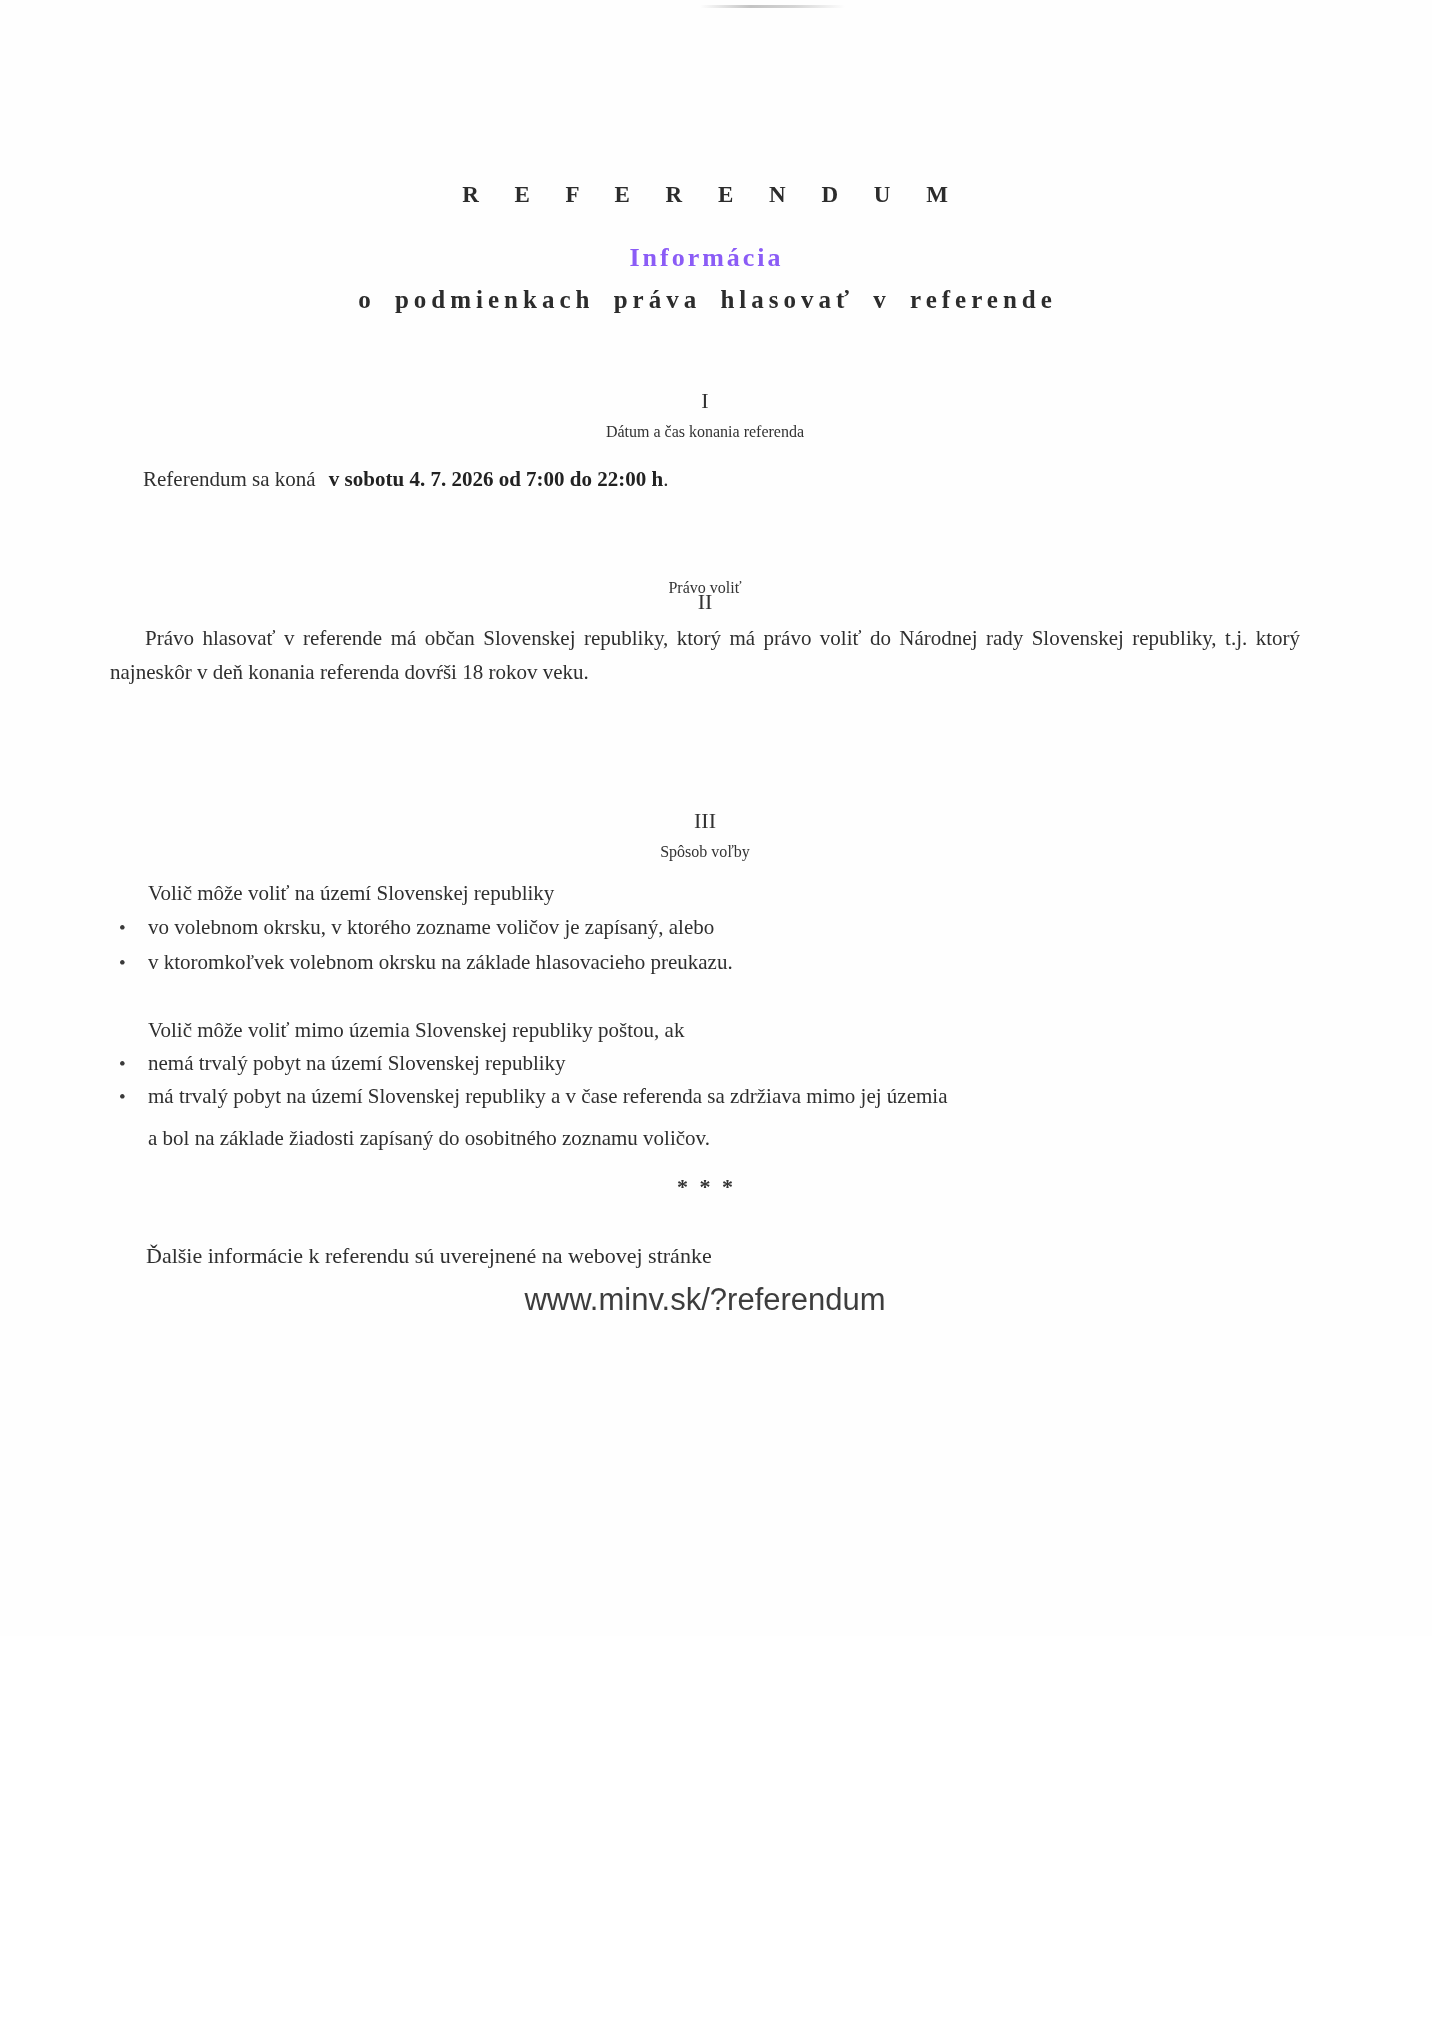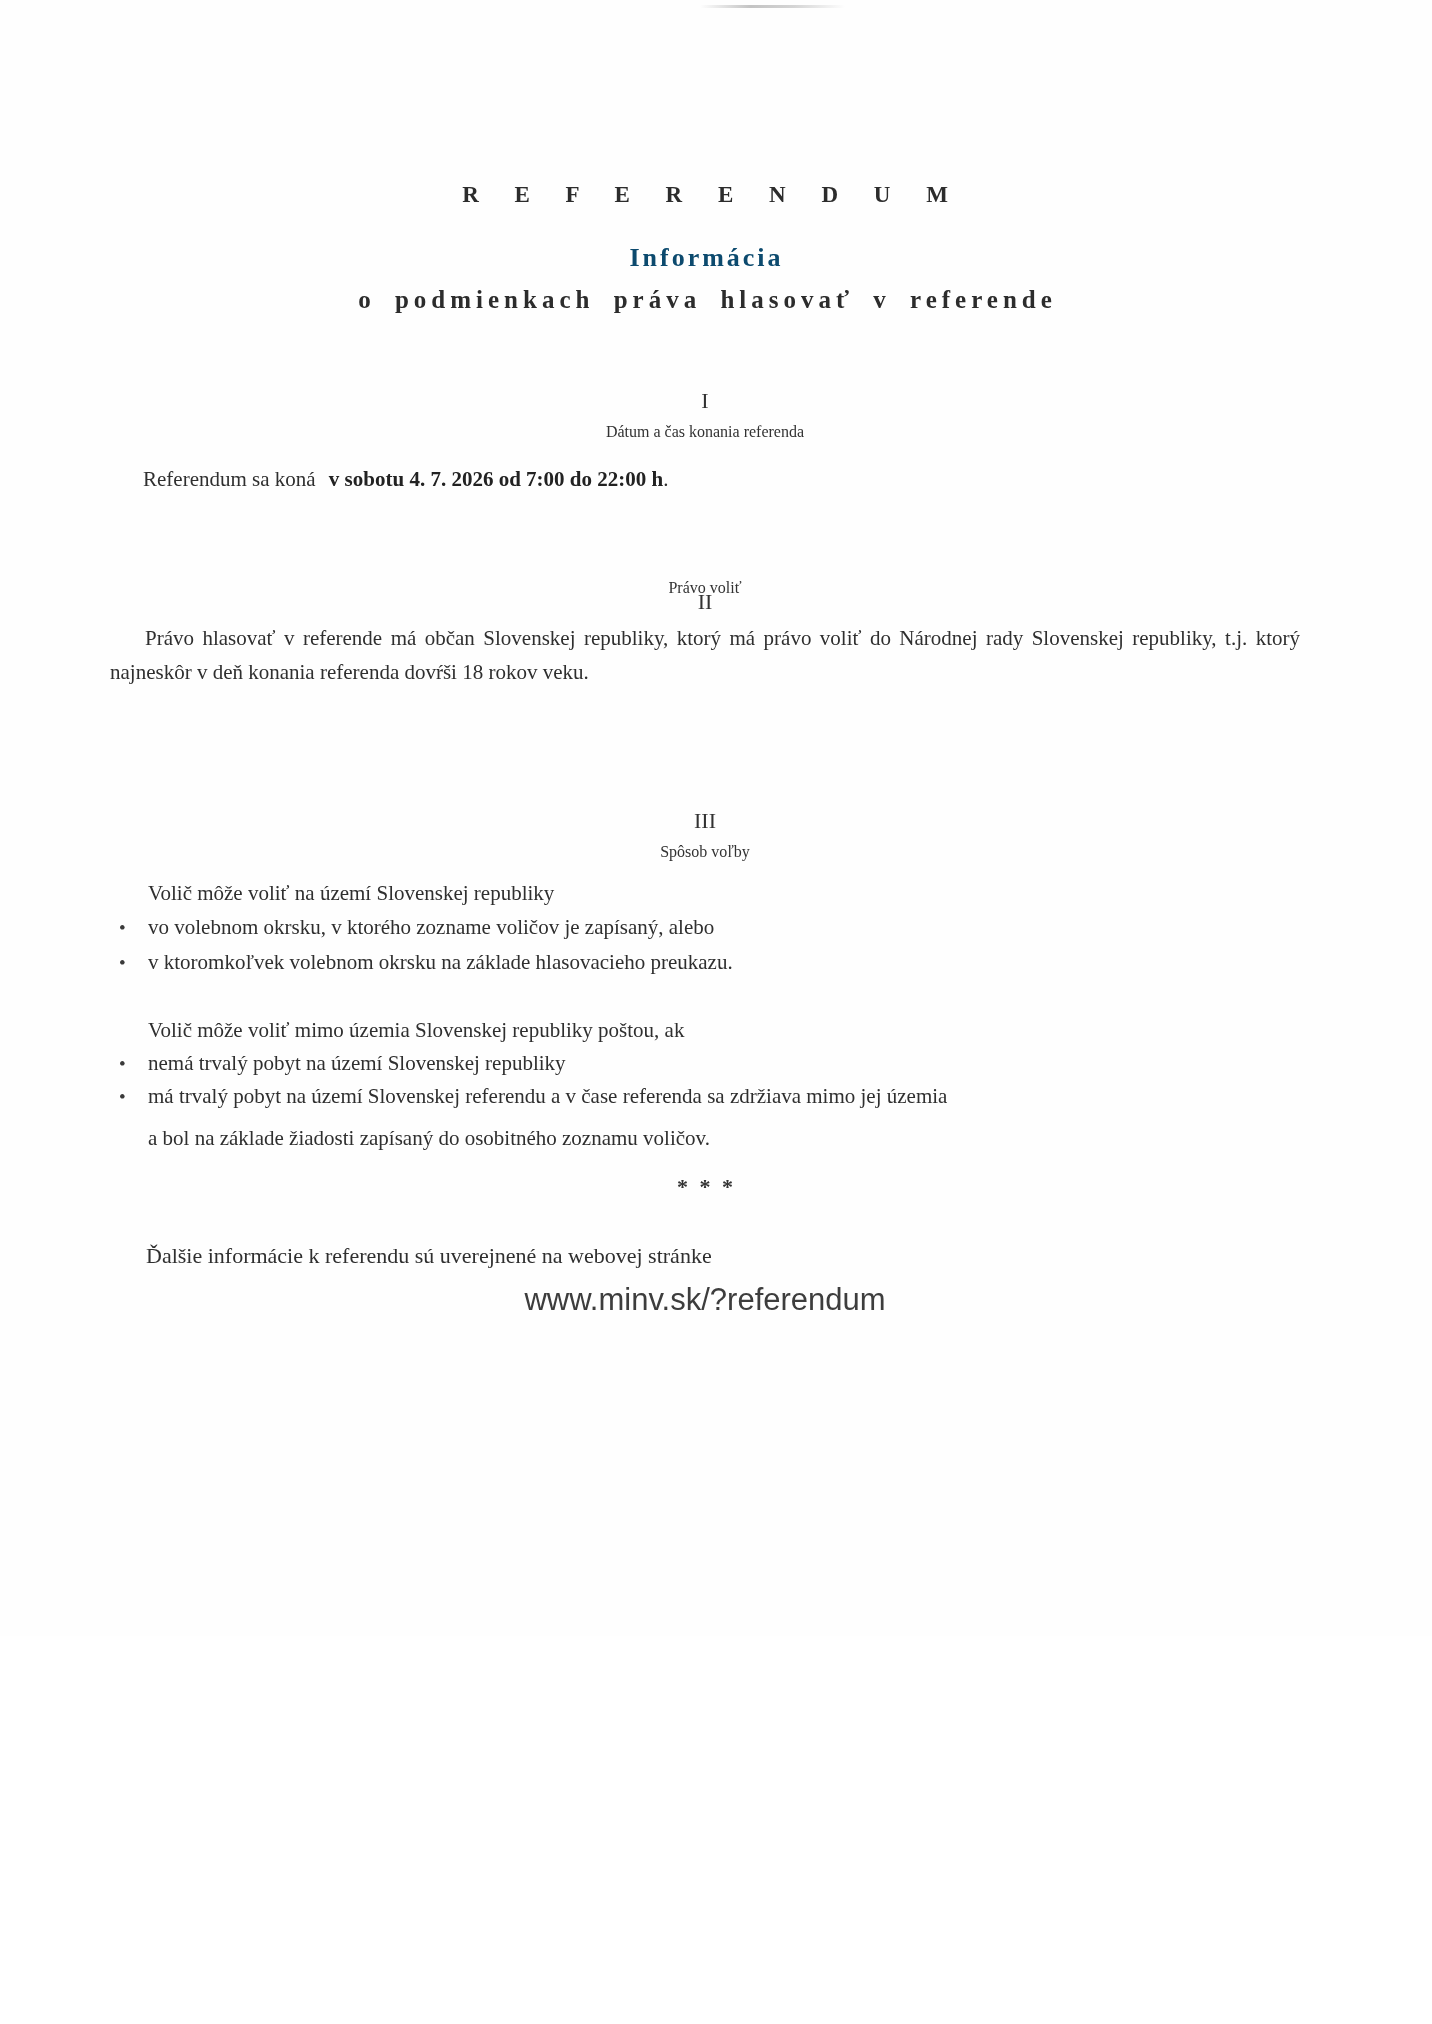--- a/index.html
+++ b/index.html
@@ -40,21 +40,21 @@
     letter-spacing: 15px;
     text-indent: 15px;
     color: #2c2c2c;
   }
   .subtitle-1 {
     top: 243px;
     font-size: 26px;
     font-weight: bold;
     letter-spacing: 3px;
     text-indent: 3px;
-    color: #0c4a6e;
+    color: #8b5cf6;
   }
   .subtitle-2 {
     top: 286px;
     font-size: 25px;
     font-weight: bold;
     letter-spacing: 5px;
     word-spacing: 8px;
     text-indent: 5px;
     color: #2c2c2c;
   }
@@ -176,21 +176,21 @@
   </div>
 
   <div class="abs intro intro-2">Volič môže voliť mimo územia Slovenskej republiky poštou, ak</div>
 
   <div class="abs bullet-row b-3">
     <span class="dot">•</span>
     <span>nemá trvalý pobyt na území Slovenskej republiky</span>
   </div>
   <div class="abs bullet-row b-4">
     <span class="dot">•</span>
-    <span>má trvalý pobyt na území Slovenskej referendu a v čase referenda sa zdržiava mimo jej územia</span>
+    <span>má trvalý pobyt na území Slovenskej republiky a v čase referenda sa zdržiava mimo jej územia</span>
   </div>
 
   <div class="abs outro">a bol na základe žiadosti zapísaný do osobitného zoznamu voličov.</div>
 
   <div class="abs centered stars">* * *</div>
   <div class="abs footer-info">Ďalšie informácie k referendu sú uverejnené na webovej stránke</div>
   <div class="abs centered footer-url">www.minv.sk/?referendum</div>
 
 </div>
 

